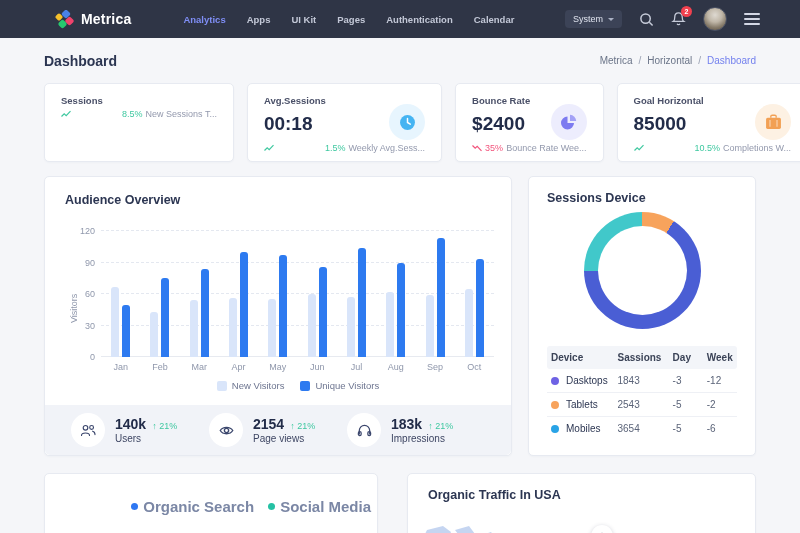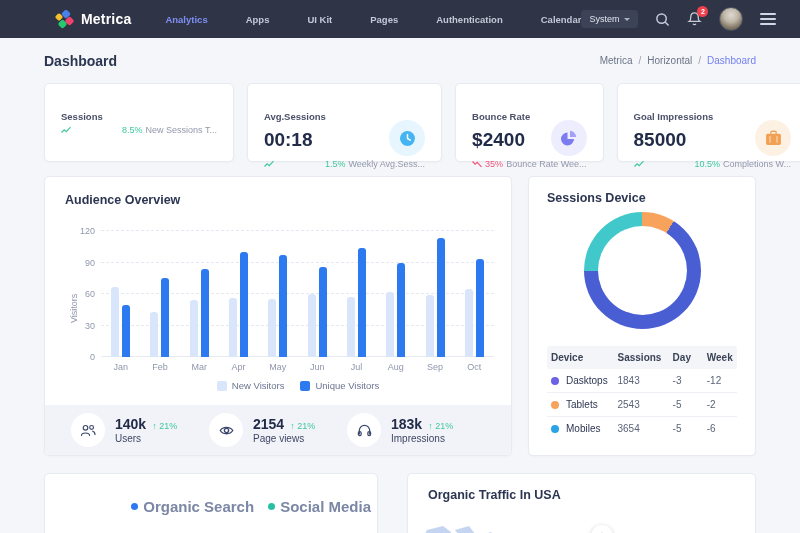--- a/index.html
+++ b/index.html
@@ -3,21 +3,21 @@
 <meta charset="utf-8">
 <style>
   * { margin:0; padding:0; box-sizing:border-box; }
   html,body { width:800px; height:533px; overflow:hidden; }
   body { font-family:"Liberation Sans", sans-serif; background:#f5f6f9; color:#303e67; }
 
   
   .navbar { height:38px; background:#2f3546; display:flex; align-items:center; padding:0 40px 0 55px; white-space:nowrap; }
   .brand { display:flex; align-items:center; gap:7px; }
   .brand-name { color:#fff; font-size:14px; font-weight:bold; letter-spacing:.2px; }
-  .nav-items { display:flex; align-items:flex-end; gap:38px; margin-left:34px; }
+  .nav-items { display:flex; align-items:flex-end; gap:21px; margin-left:52px; }
   .nav-item { font-size:9.5px; font-weight:600; color:#c3c8d7; cursor:pointer; }
   .nav-item.active { color:#7f8ef5; }
   .nav-right { margin-left:auto; display:flex; align-items:center; gap:17px; }
   .system-btn { background:#3c4357; border-radius:4px; padding:4px 8px; font-size:9px; color:#dfe3ee; display:flex; align-items:center; gap:5px; }
   .caret { width:0; height:0; border-left:3px solid transparent; border-right:3px solid transparent; border-top:3.5px solid #aab1c4; }
   .icon-btn { position:relative; display:flex; align-items:center; }
   .badge { position:absolute; top:-5px; right:-6px; background:#f1414f; color:#fff; font-size:7px; width:11px; height:11px; border-radius:50%; display:flex; align-items:center; justify-content:center; font-weight:bold; }
   .avatar { width:24px; height:24px; border-radius:50%; background:radial-gradient(circle at 50% 32%, #ded9d1 0%, #c0b7a8 38%, #857a69 68%, #55493c 100%); border:1px solid #4a5164; }
   .hamburger { display:flex; flex-direction:column; gap:3px; }
   .hamburger span { width:16px; height:2px; background:#d3d7e4; border-radius:1px; }
@@ -28,21 +28,21 @@
   .page-title { font-size:14px; font-weight:bold; color:#2c3652; }
   .breadcrumb { font-size:10px; color:#6a7488; display:flex; gap:6px; align-items:center; }
   .breadcrumb .sep { color:#9aa1b3; }
   .breadcrumb .current { color:#7380ee; }
 
   .card { background:#fff; border:1px solid #e7eaf1; border-radius:5px; box-shadow:0 1px 2px rgba(40,50,80,.03); }
 
   
   .stat-grid { display:grid; grid-template-columns:repeat(4,1fr); gap:13px; }
   .stat-card { height:79px; padding:11px 16px; }
-  .stat-label { font-size:9.5px; font-weight:bold; color:#4a5068;margin-top:16px; }
+  .stat-label { font-size:9.5px; font-weight:bold; color:#4a5068; }
   .stat-mid { display:flex; justify-content:space-between; align-items:center; margin-top:2px; }
   .stat-value { font-size:19px; font-weight:bold; color:#222c49; }
   .stat-icon { width:36px; height:36px; border-radius:50%; display:flex; align-items:center; justify-content:center; margin-top:-4px; }
   .stat-foot { font-size:9px; color:#9399ad; margin-top:3px; display:flex; align-items:center; gap:3px; white-space:nowrap; overflow:hidden; }
   .delta-up { color:#3fc8a0;padding-left:48px; } .delta-down { color:#f2547c; }
 
   
   .main-row { display:grid; grid-template-columns:468px 228px; gap:16px; margin-top:14px; }
   .card-title { font-size:12.5px; font-weight:bold; color:#2c3652; }
   .audience-card { height:280px; position:relative; overflow:hidden; }
@@ -196,21 +196,21 @@
       <div class="stat-foot">
         <svg width="10" height="8" viewBox="0 0 10 8" fill="none" stroke="#f2547c" stroke-width="1.2">
             <path d="M0.5,1.5 L3.2,4.2 L5.2,2.4 L9.5,6.8"></path>
           </svg>
         <span class="delta-down">35%</span>
         <span>Bounce Rate Wee...</span>
       </div>
     </div>
 
     <div class="card stat-card">
-      <div class="stat-label">Goal Impressions</div>
+      <div class="stat-label">Goal Horizontal</div>
       <div class="stat-mid">
         <span class="stat-value">85000</span>
         <span class="stat-icon" style="background: rgb(253, 241, 227);">
           <svg width="17" height="16" viewBox="0 0 16 15">
             <path d="M5.5,3.5 V2.4 a1.3,1.3 0 0 1 1.3,-1.3 h2.4 a1.3,1.3 0 0 1 1.3,1.3 V3.5" fill="none" stroke="#f2a054" stroke-width="1.3"></path>
             <rect x="1" y="3.5" width="14" height="10.5" rx="1.5" fill="#f2a054"></rect>
             <line x1="4.7" y1="5.5" x2="4.7" y2="12" stroke="#fff" stroke-opacity="0.55" stroke-width="1.1"></line>
             <line x1="11.3" y1="5.5" x2="11.3" y2="12" stroke="#fff" stroke-opacity="0.55" stroke-width="1.1"></line>
           </svg>
         </span>

